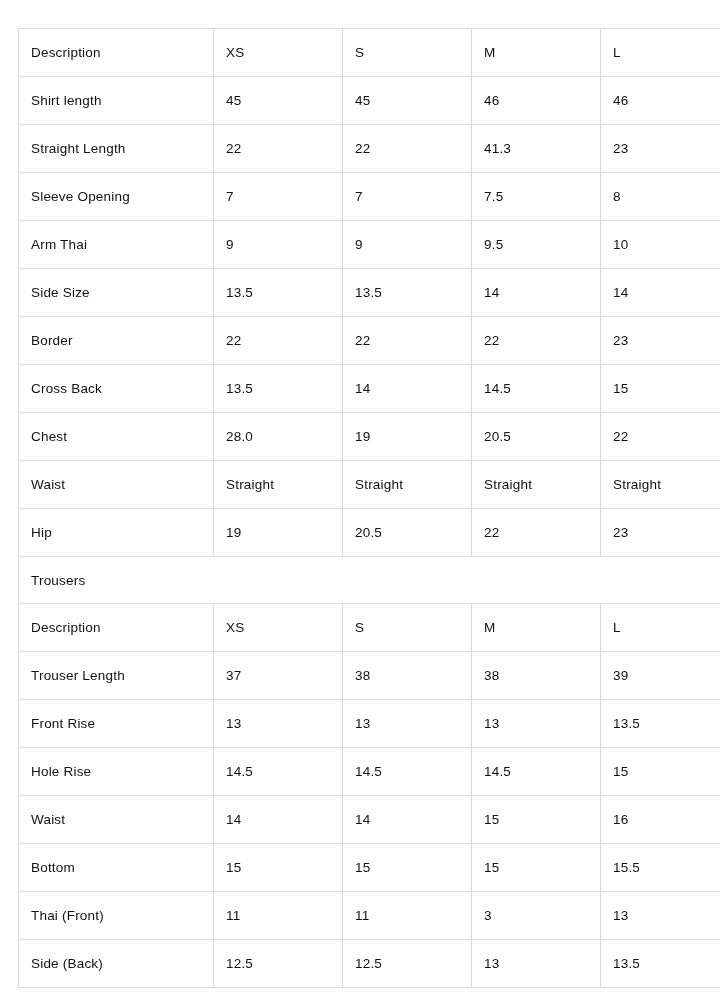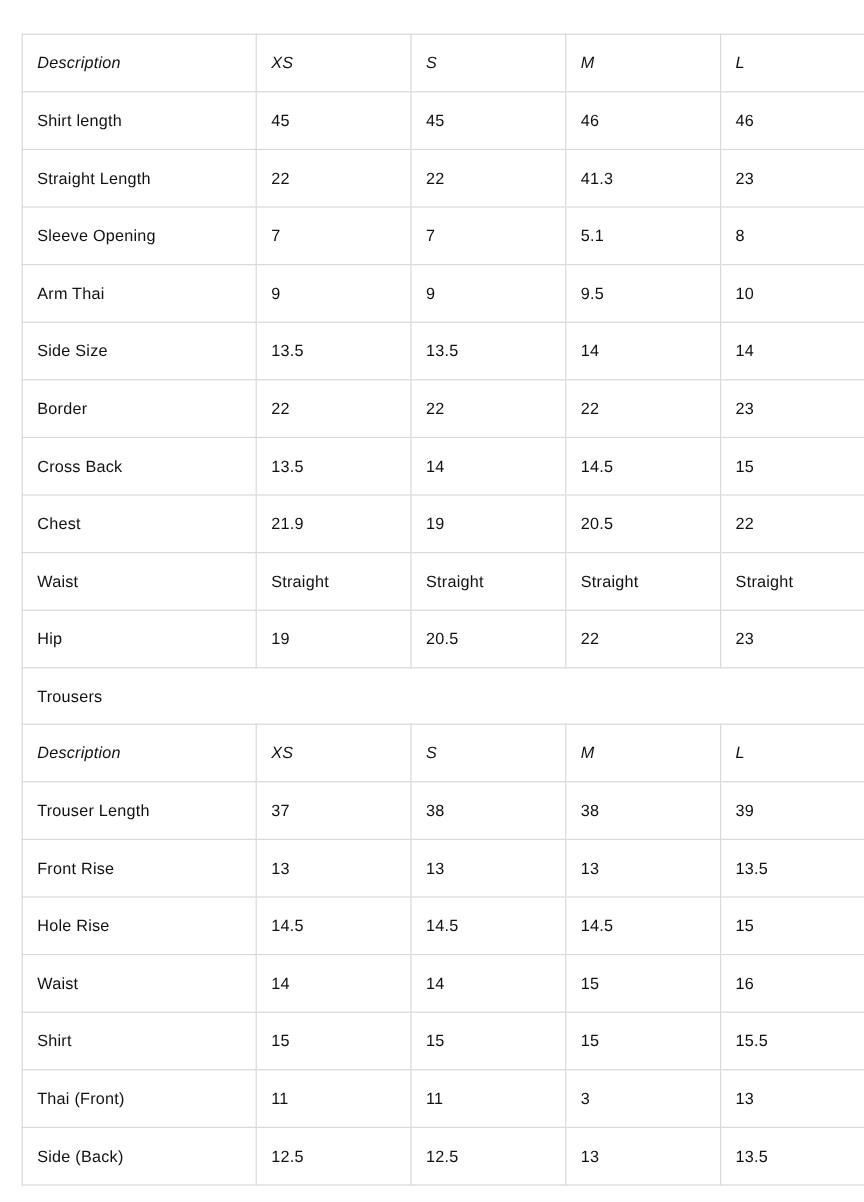--- a/index.html
+++ b/index.html
@@ -47,21 +47,20 @@
     border-left: 1px solid #d9d9d9;
     border-right: 1px solid #d9d9d9;
     border-top: 1px solid #d9d9d9;
     border-bottom: 1px solid #d9d9d9;
   }
   tr.section-row td {
     height: 46px;
   }
   tr.header-row td {
     font-weight: 400;
-    font-style: italic;
   }
 </style>
 </head>
 <body>
 
 <div class="sheet">
   <table class="size-table">
     <tbody>
 
       <tr class="header-row">
@@ -88,21 +87,21 @@
         <td class="val-cell">22</td>
         <td class="val-cell">41.3</td>
         <td class="val-cell">23</td>
 
       </tr>
 
       <tr>
         <td class="label-cell">Sleeve Opening</td>
         <td class="val-cell">7</td>
         <td class="val-cell">7</td>
-        <td class="val-cell">5.1</td>
+        <td class="val-cell">7.5</td>
         <td class="val-cell">8</td>
 
       </tr>
 
       <tr>
         <td class="label-cell">Arm Thai</td>
         <td class="val-cell">9</td>
         <td class="val-cell">9</td>
         <td class="val-cell">9.5</td>
         <td class="val-cell">10</td>
@@ -131,21 +130,21 @@
         <td class="label-cell">Cross Back</td>
         <td class="val-cell">13.5</td>
         <td class="val-cell">14</td>
         <td class="val-cell">14.5</td>
         <td class="val-cell">15</td>
 
       </tr>
 
       <tr>
         <td class="label-cell">Chest</td>
-        <td class="val-cell">21.9</td>
+        <td class="val-cell">28.0</td>
         <td class="val-cell">19</td>
         <td class="val-cell">20.5</td>
         <td class="val-cell">22</td>
 
       </tr>
 
       <tr>
         <td class="label-cell">Waist</td>
         <td class="val-cell">Straight</td>
         <td class="val-cell">Straight</td>
@@ -206,21 +205,21 @@
       <tr>
         <td class="label-cell">Waist</td>
         <td class="val-cell">14</td>
         <td class="val-cell">14</td>
         <td class="val-cell">15</td>
         <td class="val-cell">16</td>
 
       </tr>
 
       <tr>
-        <td class="label-cell">Shirt</td>
+        <td class="label-cell">Bottom</td>
         <td class="val-cell">15</td>
         <td class="val-cell">15</td>
         <td class="val-cell">15</td>
         <td class="val-cell">15.5</td>
 
       </tr>
 
       <tr>
         <td class="label-cell">Thai (Front)</td>
         <td class="val-cell">11</td>

